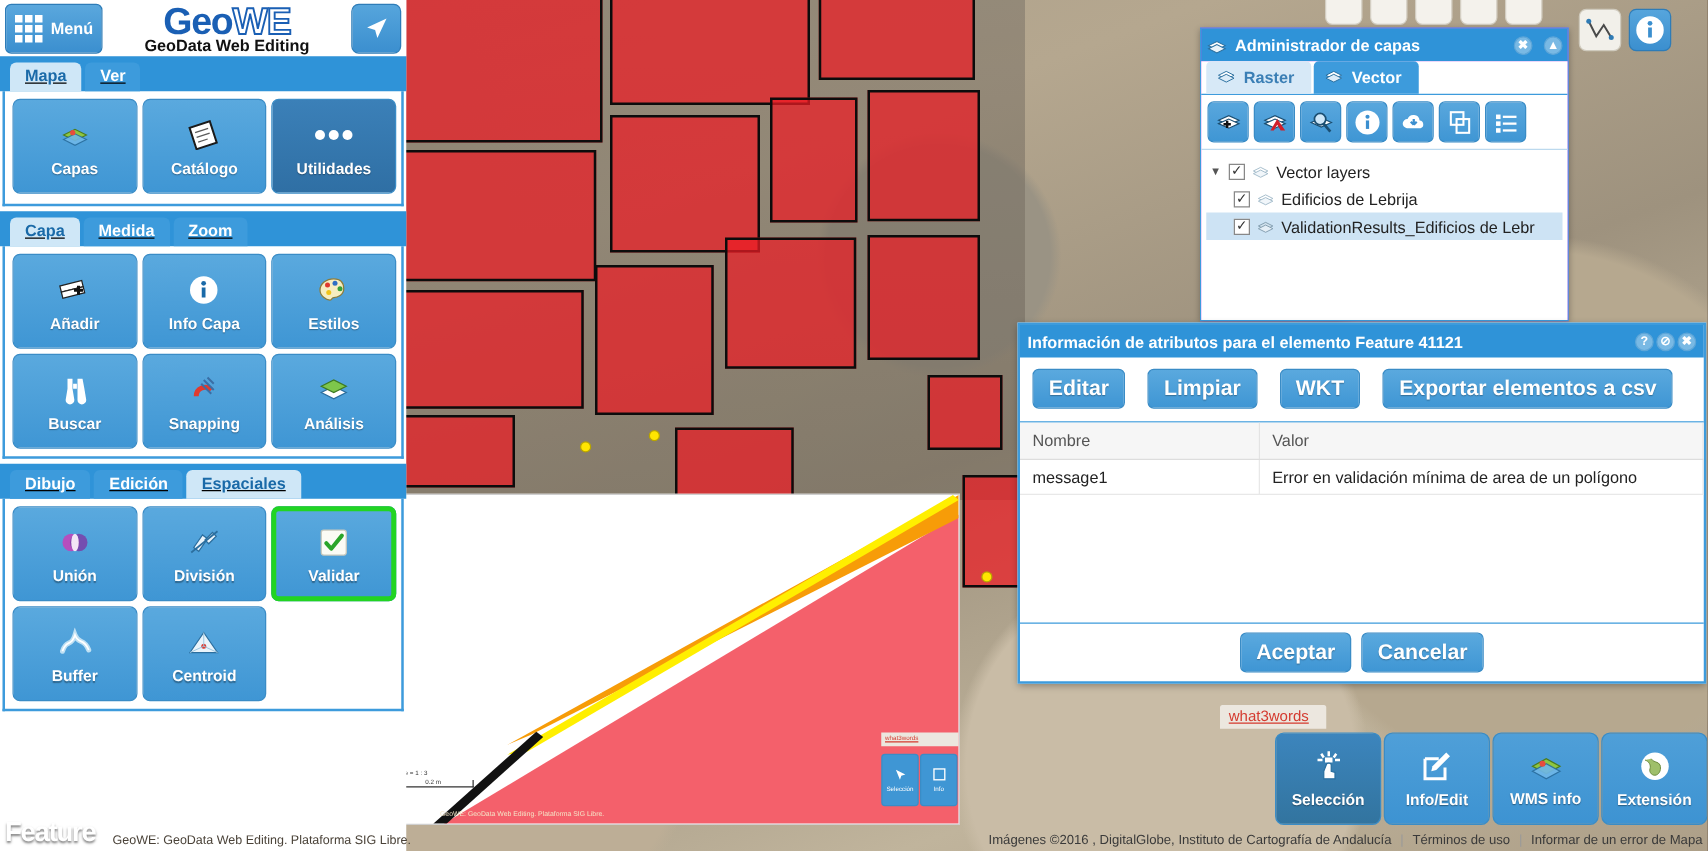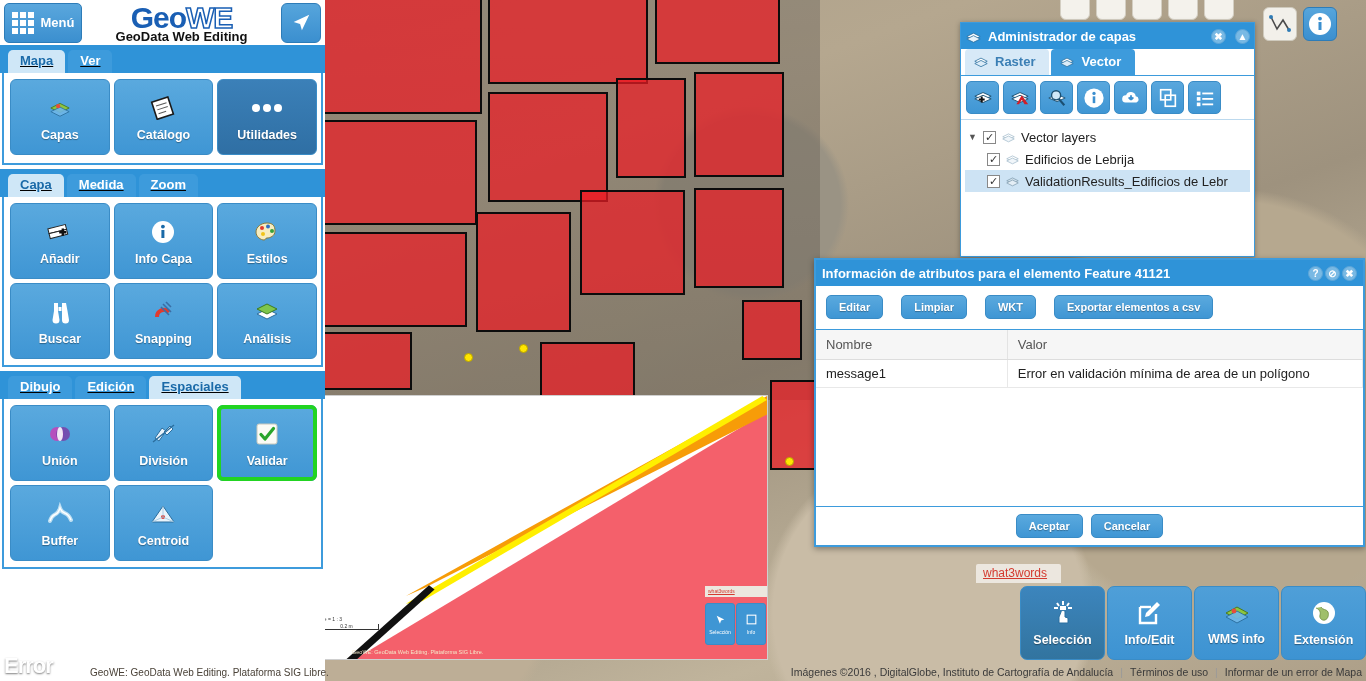--- a/index.html
+++ b/index.html
@@ -172,21 +172,21 @@
     height:26px; background:#2f93d8; display:flex; align-items:center;
     padding:0 4px; gap:6px; cursor:move;
   }
   .win-title-text { color:#fff; font-size:13px; font-weight:bold; flex:1; }
   .win-ctrl { width:15px; height:15px; border-radius:50%;
     background:#79b9e4; color:#fff; font-size:10px; font-weight:bold;
     display:flex; align-items:center; justify-content:center; cursor:pointer;
     border:1px solid #5ea6d8; }
   .lm-tabs { display:flex; background:#fff; border-bottom:1px solid #3d9bdc; padding-left:4px; }
   .lm-tab {
-    display:flex; align-items:center; gap:6px;
+    display:flex; gap:6px;
     padding:5px 14px 6px 8px; font-size:13px; font-weight:bold;
     color:#fff; background:#3d9bdc; border-radius:4px 4px 0 0; margin-right:2px; cursor:pointer;
   }
   .lm-tab.active { background:#d7e9f7; color:#3b7fb5; }
   .lm-toolbar {
     display:flex; gap:4px; padding:5px 5px; background:#fff;
     border-bottom:1px solid #bcd9ee;
   }
   .lm-tool {
     width:33px; height:33px; background:linear-gradient(#59a7dd,#3f96d4);
@@ -213,21 +213,21 @@
     height:26px; background:#2f93d8; display:flex; align-items:center;
     padding:0 6px; cursor:move;
   }
   .attr-title-text { color:#fff; font-size:13px; font-weight:bold; flex:1; }
   .attr-toolbar {
     display:flex; align-items:center; gap:18px; padding:9px 10px 10px;
     border-bottom:1px solid #3d9bdc;
   }
   .btn {
     background:linear-gradient(#5aa9de,#3f96d4); border:1px solid #3a8cc6;
-    border-radius:5px; color:#fff; font-size:11px; font-weight:bold;
+    border-radius:5px; color:#fff; font-size:17px; font-weight:bold;
     padding:5px 12px; cursor:pointer; text-shadow:0 1px 1px rgba(0,0,0,.3);
   }
   .attr-table { flex:1; overflow:auto; }
   table { width:100%; border-collapse:collapse; font-size:13px; }
   th {
     text-align:left; font-weight:normal; color:#555; background:#f6f6f6;
     padding:7px 10px; border-bottom:1px solid #ddd; border-right:1px solid #e3e3e3;
   }
   td { padding:6px 10px; border-bottom:1px solid #e8e8e8; border-right:1px solid #e8e8e8; color:#222; }
   .attr-footer {
@@ -529,21 +529,21 @@
           <path d="M14 4 L25 20 L3 20 Z" fill="#e9f4fb" stroke="#2b6e9e"></path>
           <circle cx="14" cy="15" r="2" fill="#e03a2f"></circle>
           <path d="M14 4 L14 15 M3 20 L14 15 M25 20 L14 15" stroke="#9ec7e0" stroke-width=".8"></path>
         </svg>
       </span>
       <span class="tool-label">Centroid</span>
     </div>
   </div>
 
   <div class="gfooter">
-    <div class="google-logo">Error</div>
+    <div class="google-logo">Feature</div>
   </div>
 </div>
 
 <div class="geowe-credit">GeoWE: GeoData Web Editing. Plataforma SIG Libre.</div>
 
 <div id="layer-manager">
   <div class="win-title">
     <svg width="17" height="15" viewBox="0 0 20 18">
       <path d="M2 9 L10 5 L18 9 L10 13 Z" fill="#fff" stroke="#2a6f9f"></path>
       <path d="M2 12 L10 8 L18 12 L10 16 Z" fill="#e9f3fa" stroke="#2a6f9f"></path>

